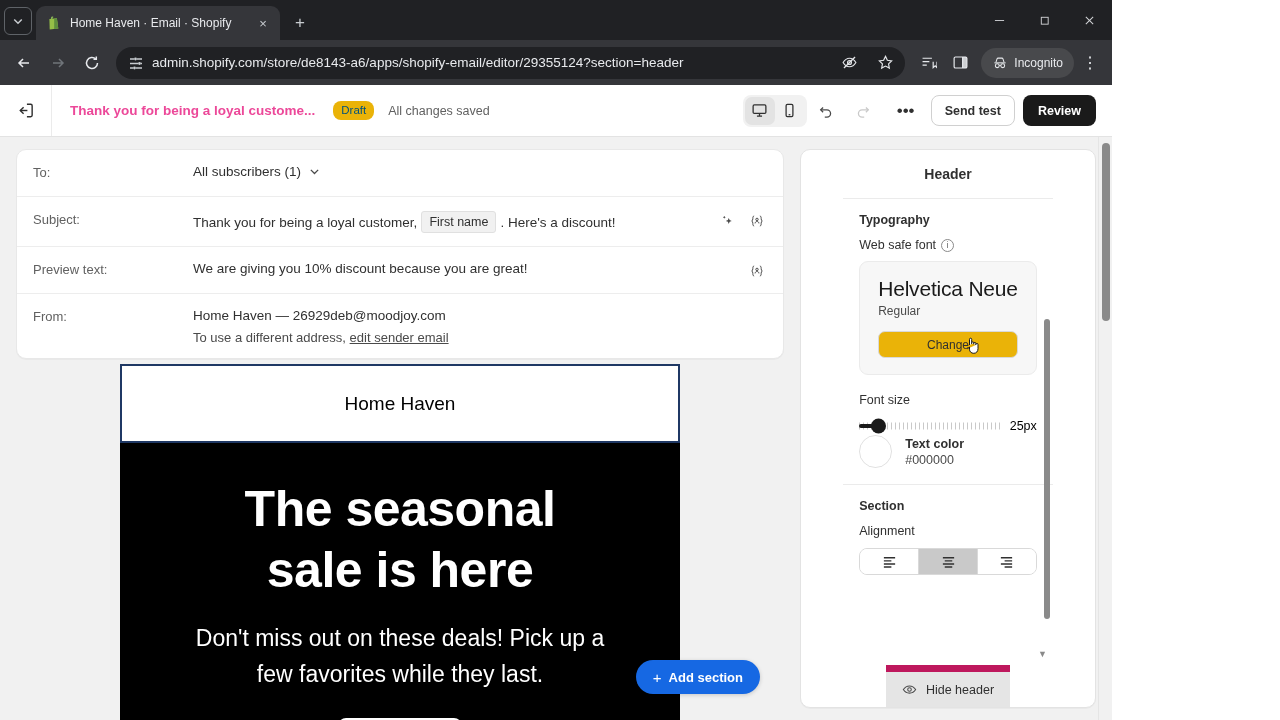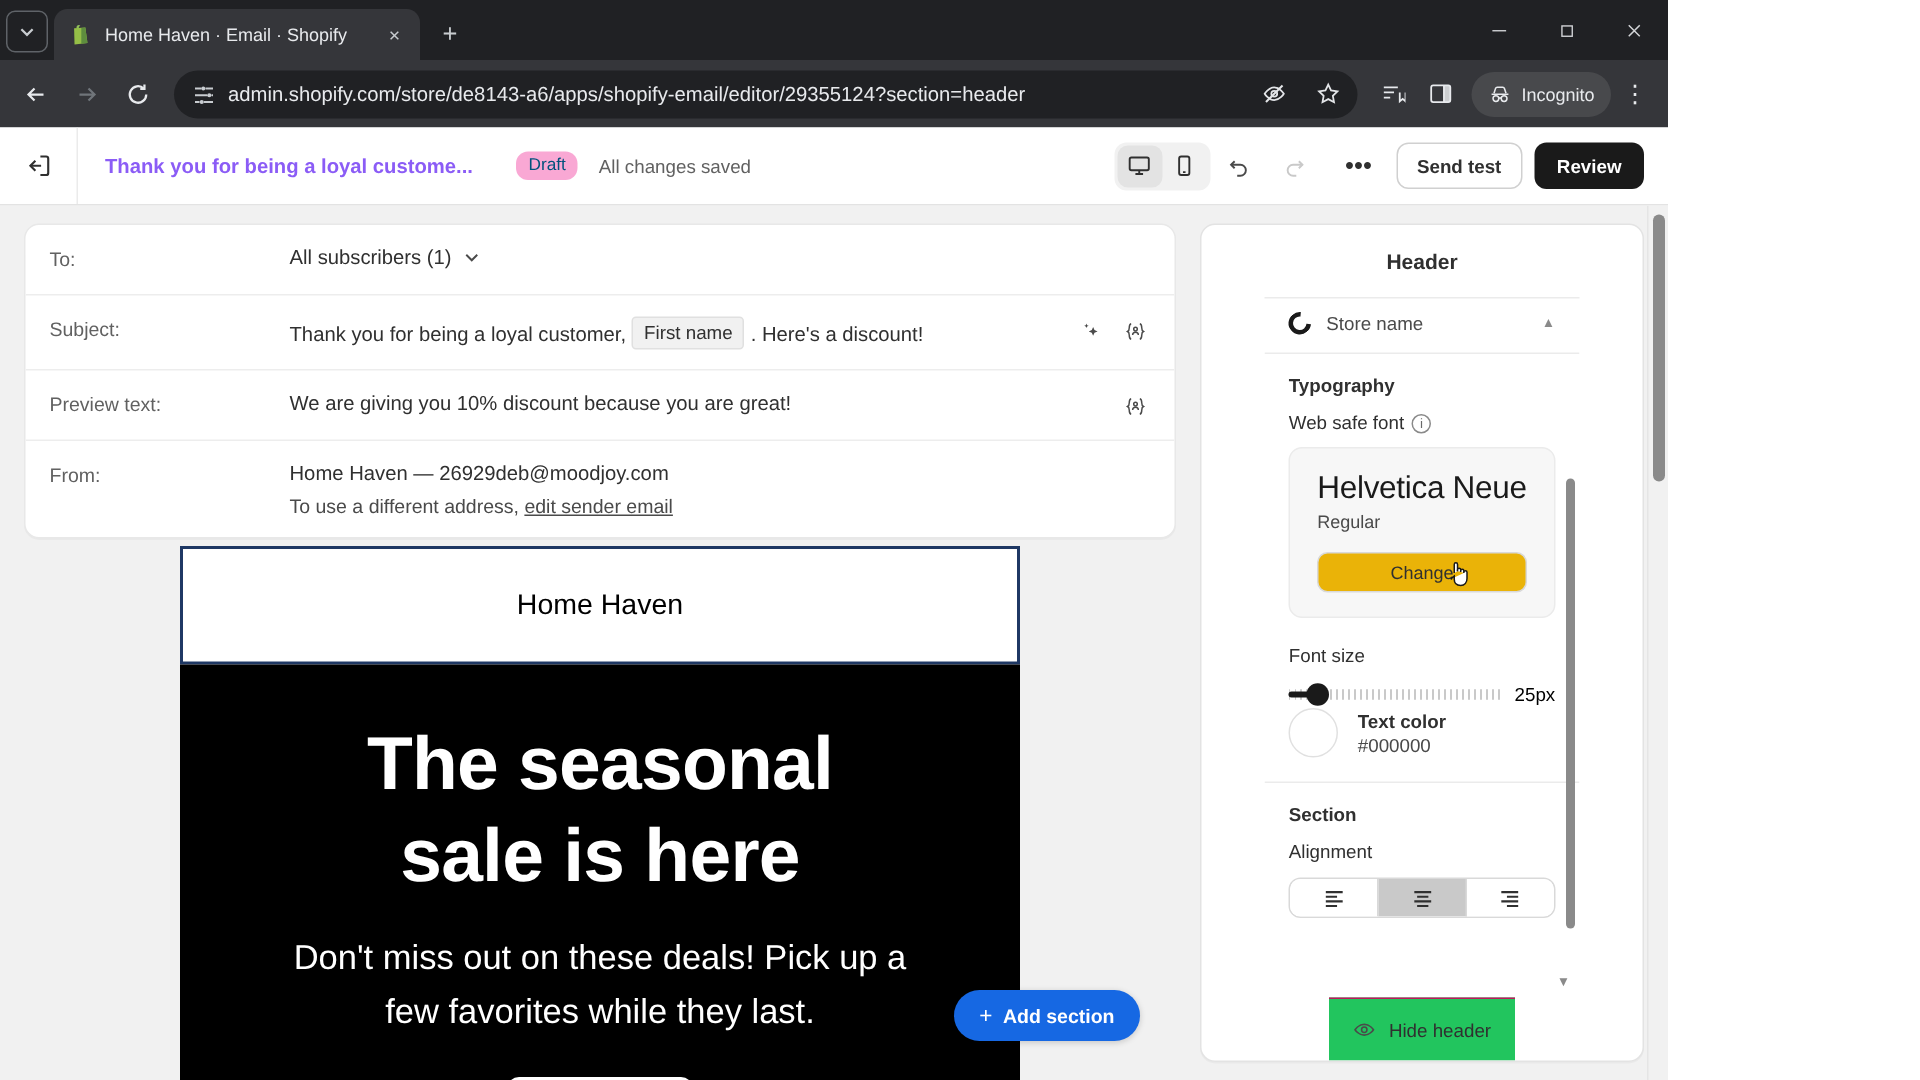--- a/index.html
+++ b/index.html
@@ -107,25 +107,25 @@
     height: 52px; background: #ffffff; display: flex; align-items: center;
     border-bottom: 1px solid #e3e3e3; flex: 0 0 52px; padding-right: 16px;
   }
   .exit-btn {
     width: 52px; height: 51px; display: flex; align-items: center;
     justify-content: center; border-right: 1px solid #ebebeb; flex: 0 0 52px;
     color: #303030;
   }
   .exit-btn svg { width: 19px; height: 19px; }
   .hdr-title {
-    font-size: 13.5px; font-weight: 600; color: #8b5cf6; margin-left: 18px;
+    font-size: 13.5px; font-weight: 600; color: #ec4899; margin-left: 18px;
     white-space: nowrap;
   }
   .badge-draft {
-    margin-left: 29px; background: #f9a8d4; color: #00527c; font-size: 11.5px;
+    margin-left: 18px; background: #eab308; color: #00527c; font-size: 11.5px;
     font-weight: 500; border-radius: 8px; padding: 2px 8px; line-height: 15px;
   }
   .saved-text { margin-left: 14px; font-size: 12.5px; color: #616161; }
   .hdr-spacer { flex: 1; }
   .device-group {
     display: flex; background: #f1f1f1; border-radius: 8px; padding: 2px; gap: 0;
   }
   .device-btn {
     width: 30px; height: 28px; border-radius: 7px; display: flex;
     align-items: center; justify-content: center; color: #303030;
@@ -338,23 +338,23 @@
 
   .rp-scrollbar {
     position: absolute; right: 3px; top: 120px; width: 6px; height: 300px;
     background: #8a8a8a; border-radius: 3px;
   }
   .rp-scroll-caret-down {
     position: absolute; right: 6px; bottom: 6px; color: #8a8a8a; font-size: 9px;
   }
 
   .rp-footer {
-    flex: 0 0 42px; height: 42px; border-top: 1px solid #be185d;
+    flex: 0 0 42px; height: 42px; border-top: 7px solid #be185d;
     display: flex; align-items: center; gap: 9px; padding: 0 16px;
-    background: #22c55e;
+    background: #e5e5e5;
   }
   .rp-footer svg { width: 15px; height: 15px; color: #4a4a4a; }
   .rp-footer-label { font-size: 12.5px; color: #303030; }
 
   
   .page-scrollbar {
     position: absolute; right: 0; top: 0; width: 14px; bottom: 0;
     background: #f1f1f1; border-left: 1px solid #e5e5e5;
   }
   .page-scroll-thumb {
@@ -610,25 +610,20 @@
             <span>Add section</span>
           </div>
         </div>
       </div>
 
       <div class="right-panel">
         <div class="rp-title">Header</div>
 
         <div class="rp-scroll">
 
-          <div class="rp-storename">
-            <div class="icon-ring"></div>
-            <div class="rp-storename-label">Store name</div>
-            <div class="rp-collapse-caret">▲</div>
-          </div>
 
           <div class="rp-block">
             <div class="rp-h">Typography</div>
             <div class="rp-sublabel">
               <span>Web safe font</span>
               <i class="info-i">i</i>
             </div>
             <div class="font-card">
               <div class="font-name">Helvetica Neue</div>
               <div class="font-weight-lbl">Regular</div>

